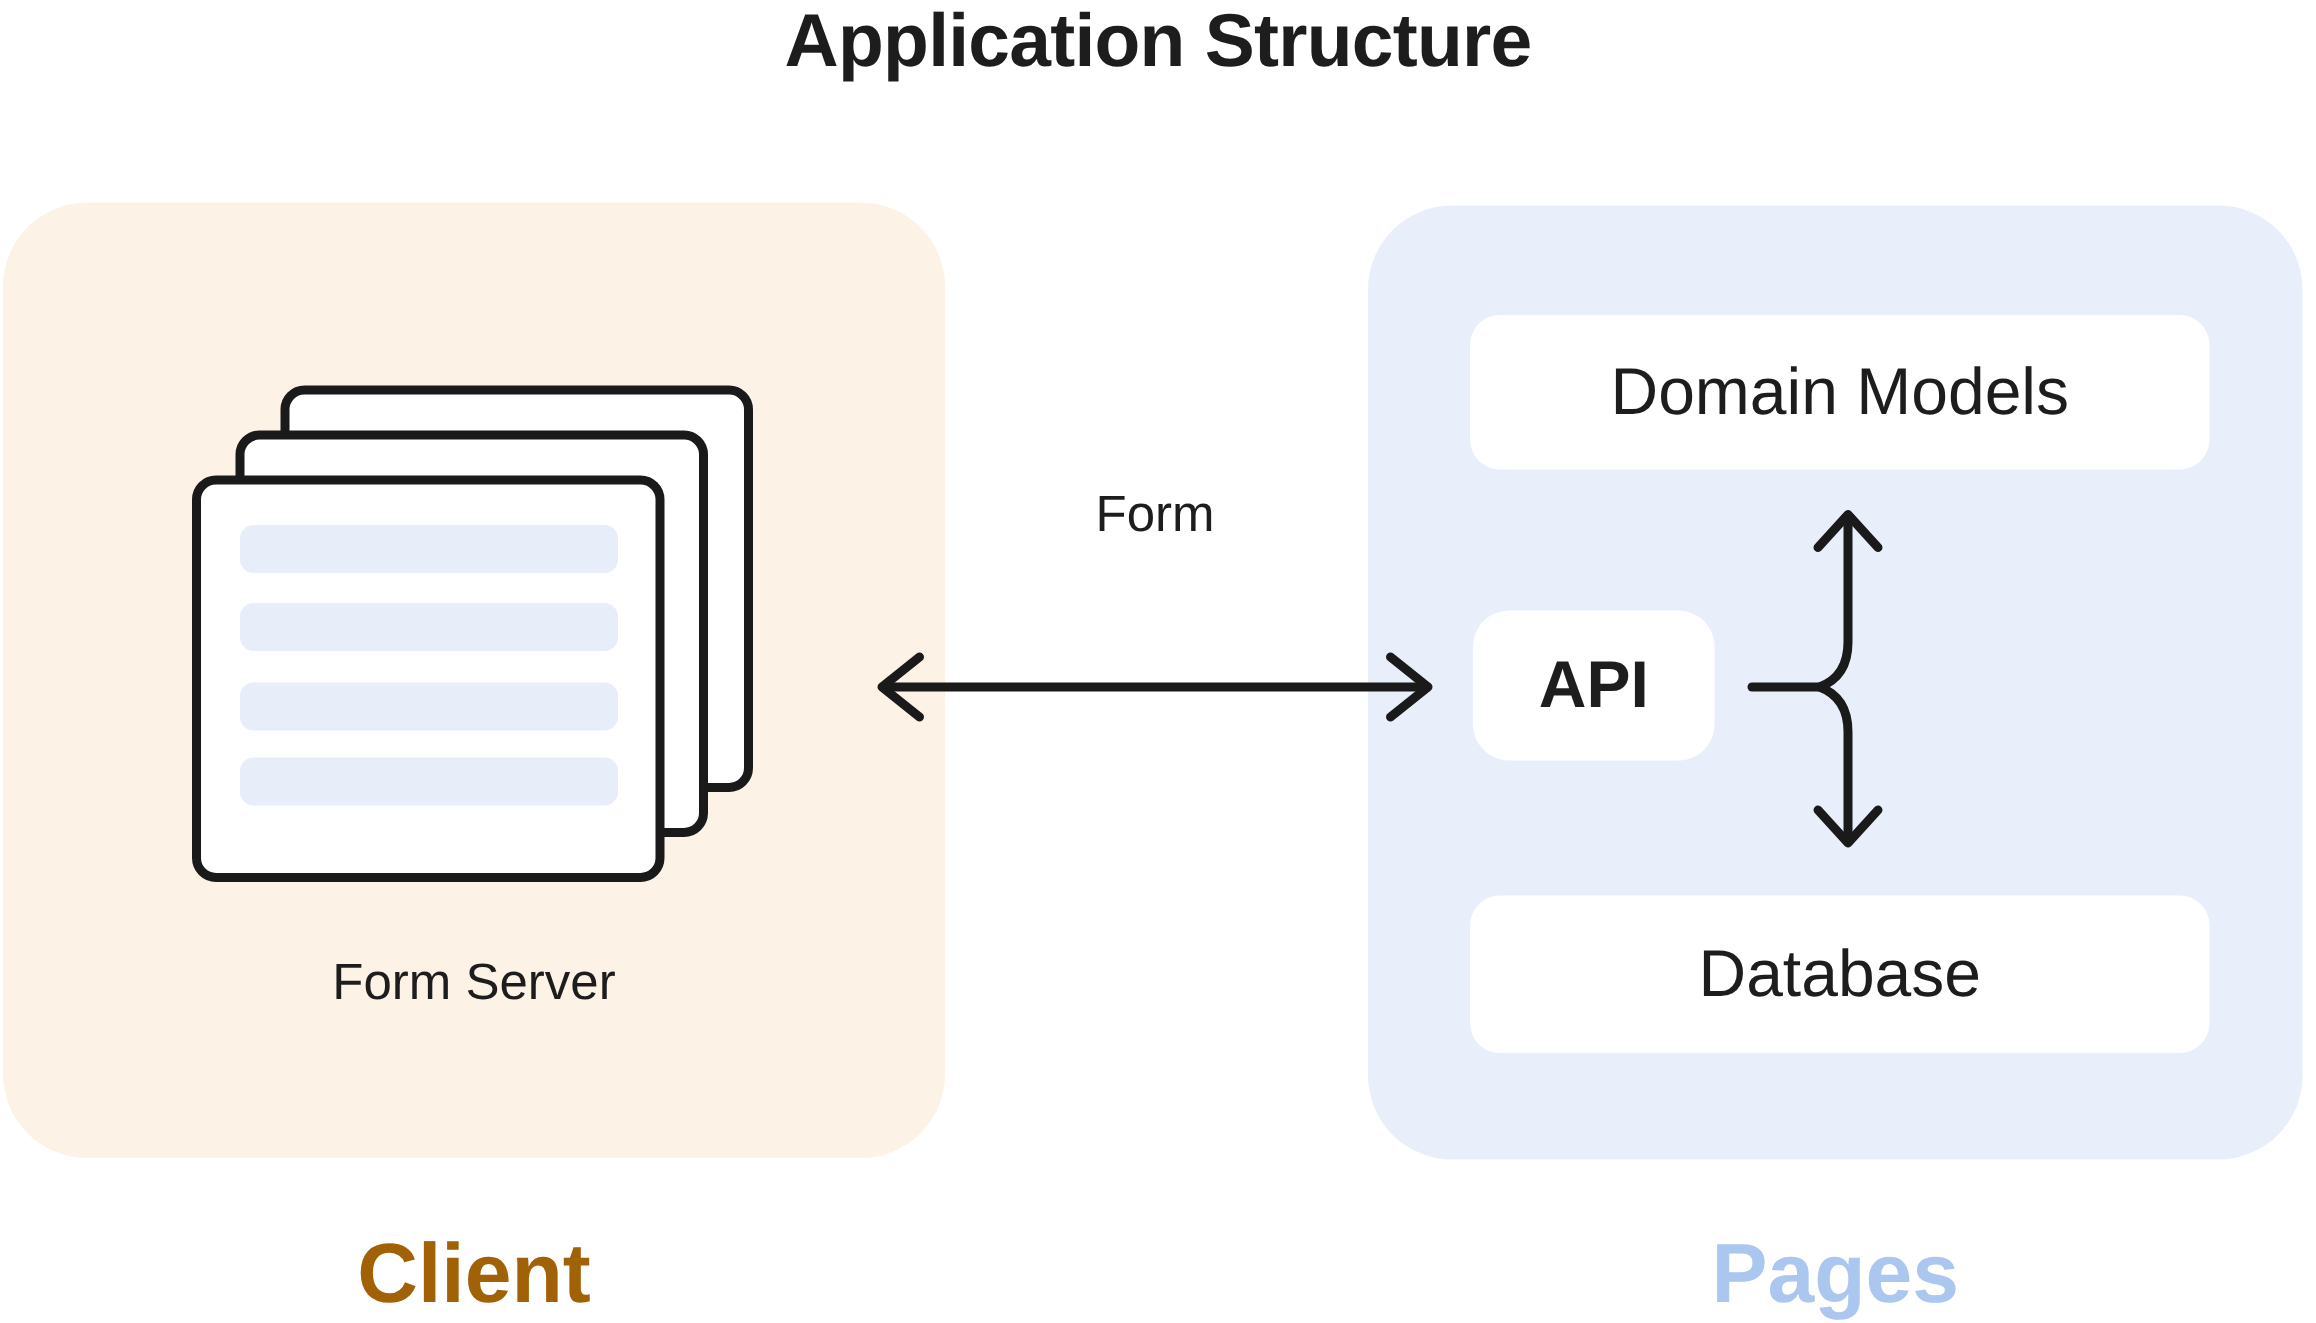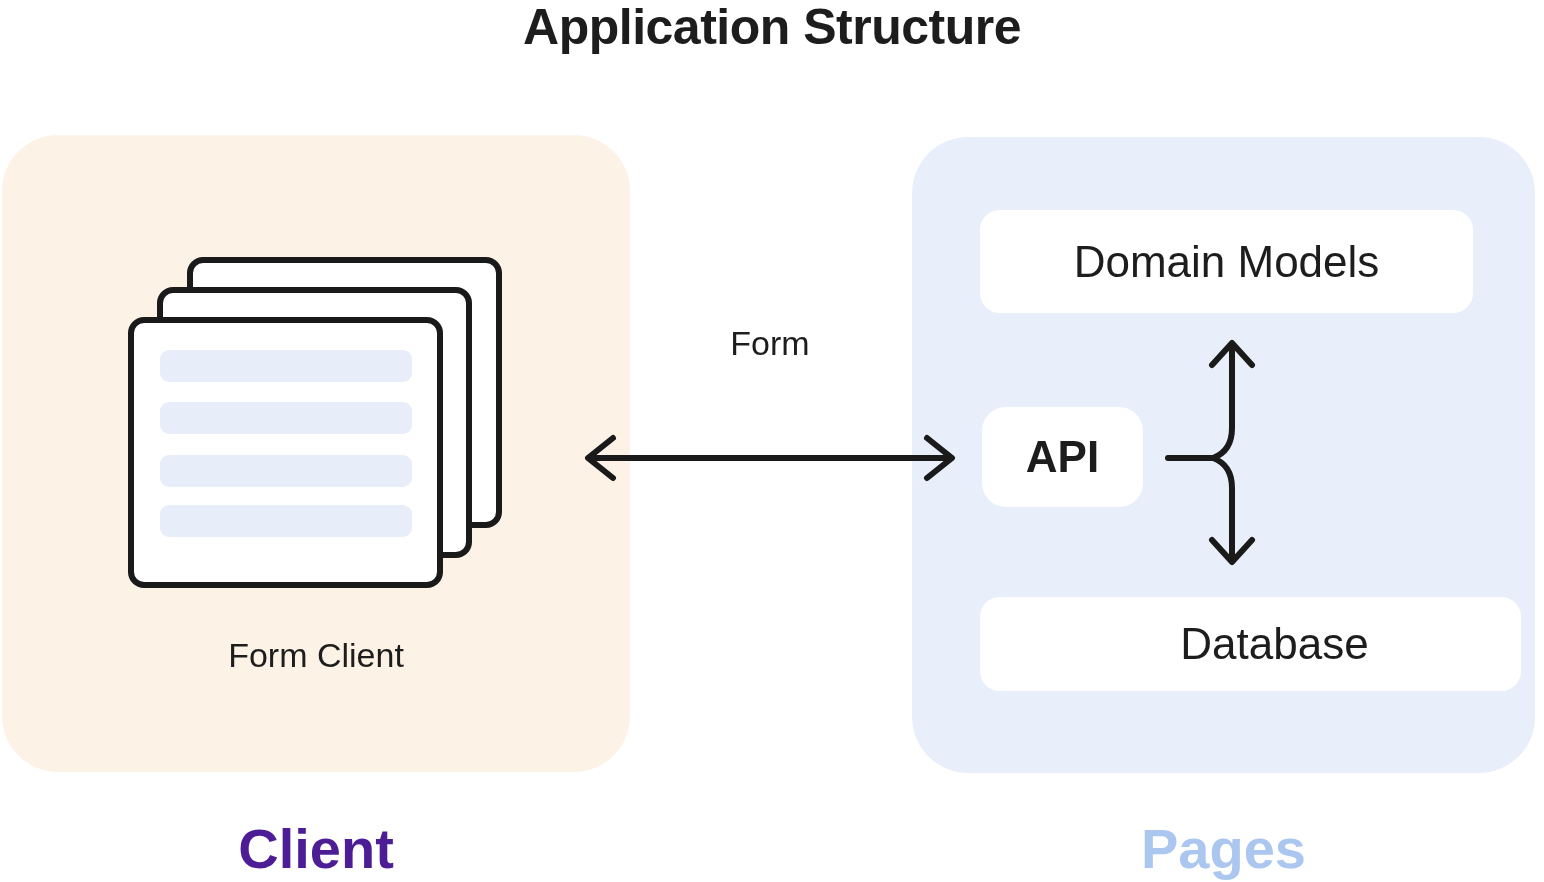--- a/index.html
+++ b/index.html
@@ -49,21 +49,21 @@
     position: absolute;
     top: 818px;
     font-size: 56px;
     font-weight: 700;
     line-height: 62px;
     text-align: center;
   }
   .panel-label.client {
     left: 2px;
     width: 628px;
-    color: #4c1d95;
+    color: #a16207;
   }
   .panel-label.server {
     left: 912px;
     width: 623px;
     color: #ABC6EF;
   }
   
   .card {
     position: absolute;
     width: 315px;
@@ -113,21 +113,21 @@
     background: #ffffff;
     border-radius: 20px;
     display: flex;
     align-items: center;
     justify-content: center;
     font-size: 44px;
     color: #1d1d1d;
   }
   .box-domain-models { left: 980px; top: 210px; width: 493px; height: 103px; }
   .box-api           { left: 982px; top: 407px; width: 161px; height: 100px; border-radius: 24px; font-weight: bold; }
-  .box-database      { left: 980px; top: 597px; width: 493px; height: 94px; padding-left: 48px; }
+  .box-database      { left: 980px; top: 597px; width: 493px; height: 105px; }
   .arrow-layer {
     position: absolute;
     left: 0;
     top: 0;
     width: 1544px;
     height: 882px;
     pointer-events: none;
   }
 </style>
 </head>
@@ -145,21 +145,21 @@
     <div class="card back"></div>
     <div class="card middle"></div>
     <div class="card front">
       <div class="field-bar b1"></div>
       <div class="field-bar b2"></div>
       <div class="field-bar b3"></div>
       <div class="field-bar b4"></div>
     </div>
   </div>
 
-  <div class="form-pages-label">Form Client</div>
+  <div class="form-pages-label">Form Server</div>
 
   <div class="data-exchange-label">
     <div>Form</div>
   </div>
 
   <div class="server-box box-domain-models">
     <span>Domain Models</span>
   </div>
   <div class="server-box box-api">
     <span>API</span>

